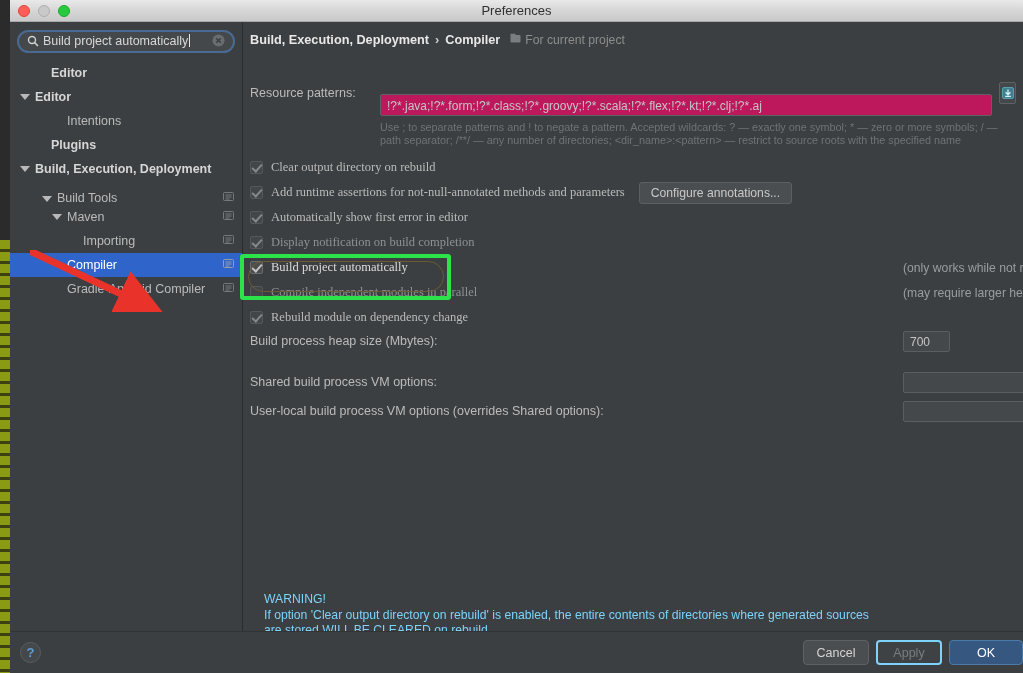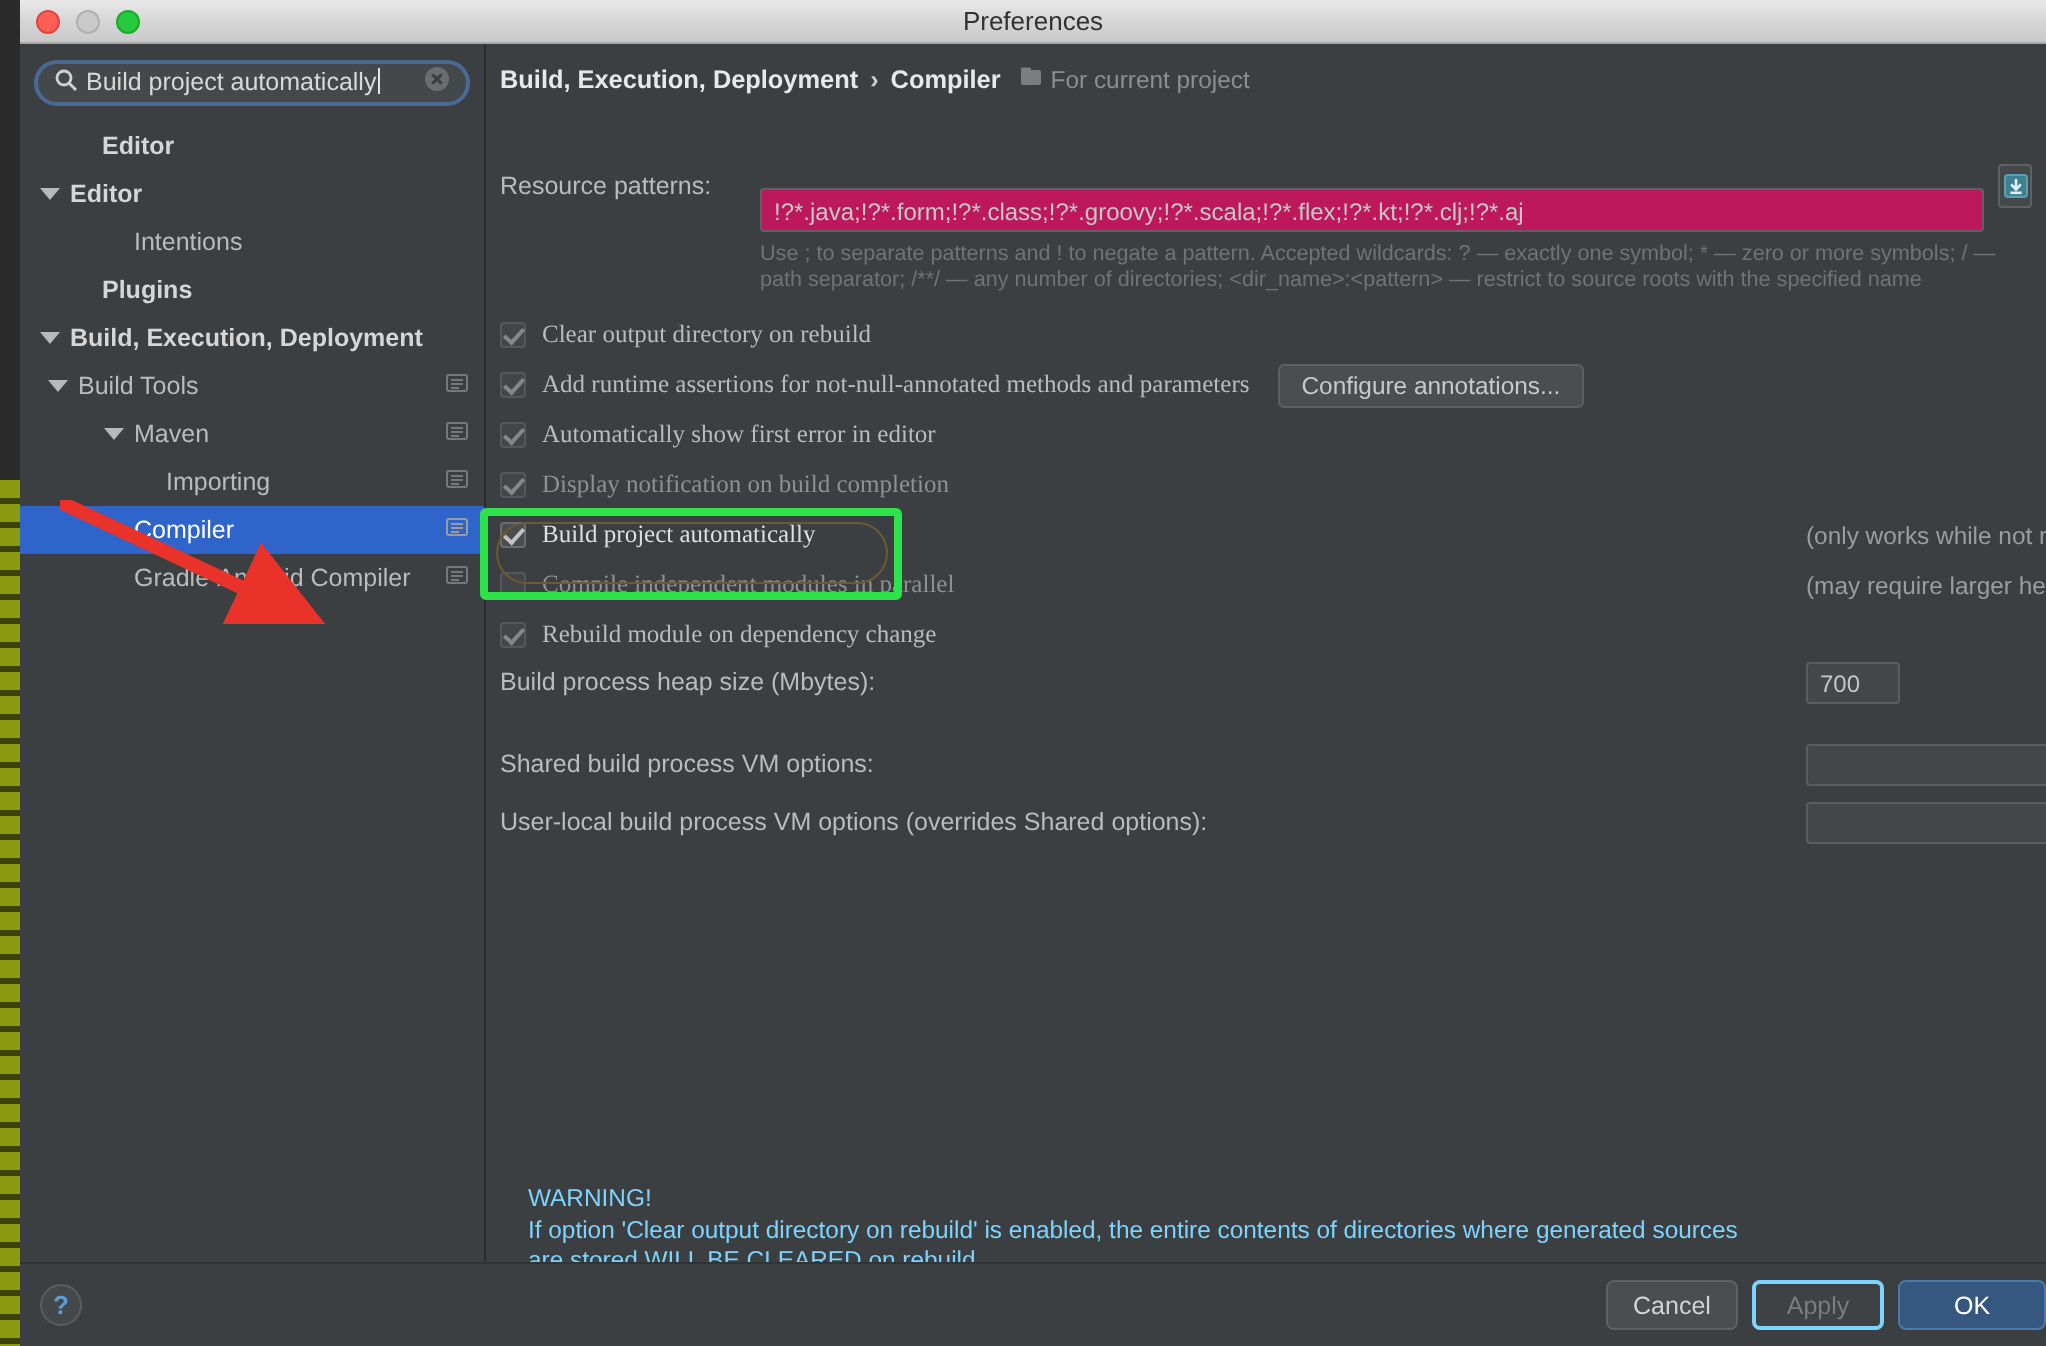--- a/index.html
+++ b/index.html
@@ -303,21 +303,21 @@
             <span class="tree-label">Intentions</span>
           </div>
           <div class="tree-row bold" style="padding-left: 26px;">
             <span class="arrow empty"></span>
             <span class="tree-label">Plugins</span>
           </div>
           <div class="tree-row bold" style="padding-left: 10px;">
             <span class="arrow"></span>
             <span class="tree-label">Build, Execution, Deployment</span>
           </div>
-          <div class="tree-row" style="padding-left: 14px;">
+          <div class="tree-row" style="padding-left: 32px; align-items: flex-end;">
             <span class="arrow"></span>
             <span class="tree-label">Build Tools</span>
             <span class="scope-icon"><svg width="11" height="11" viewBox="0 0 11 11">
                 <rect x="0.5" y="1.5" width="10" height="8" rx="1" fill="none" stroke="#9a9d9f" stroke-width="1"></rect>
                 <line x1="2.5" y1="4" x2="8.5" y2="4" stroke="#9a9d9f" stroke-width="1"></line>
                 <line x1="2.5" y1="6" x2="8.5" y2="6" stroke="#9a9d9f" stroke-width="1"></line>
                 <line x1="2.5" y1="8" x2="6.5" y2="8" stroke="#9a9d9f" stroke-width="1"></line>
               </svg></span>
           </div>
           <div class="tree-row" style="padding-left: 42px;">

